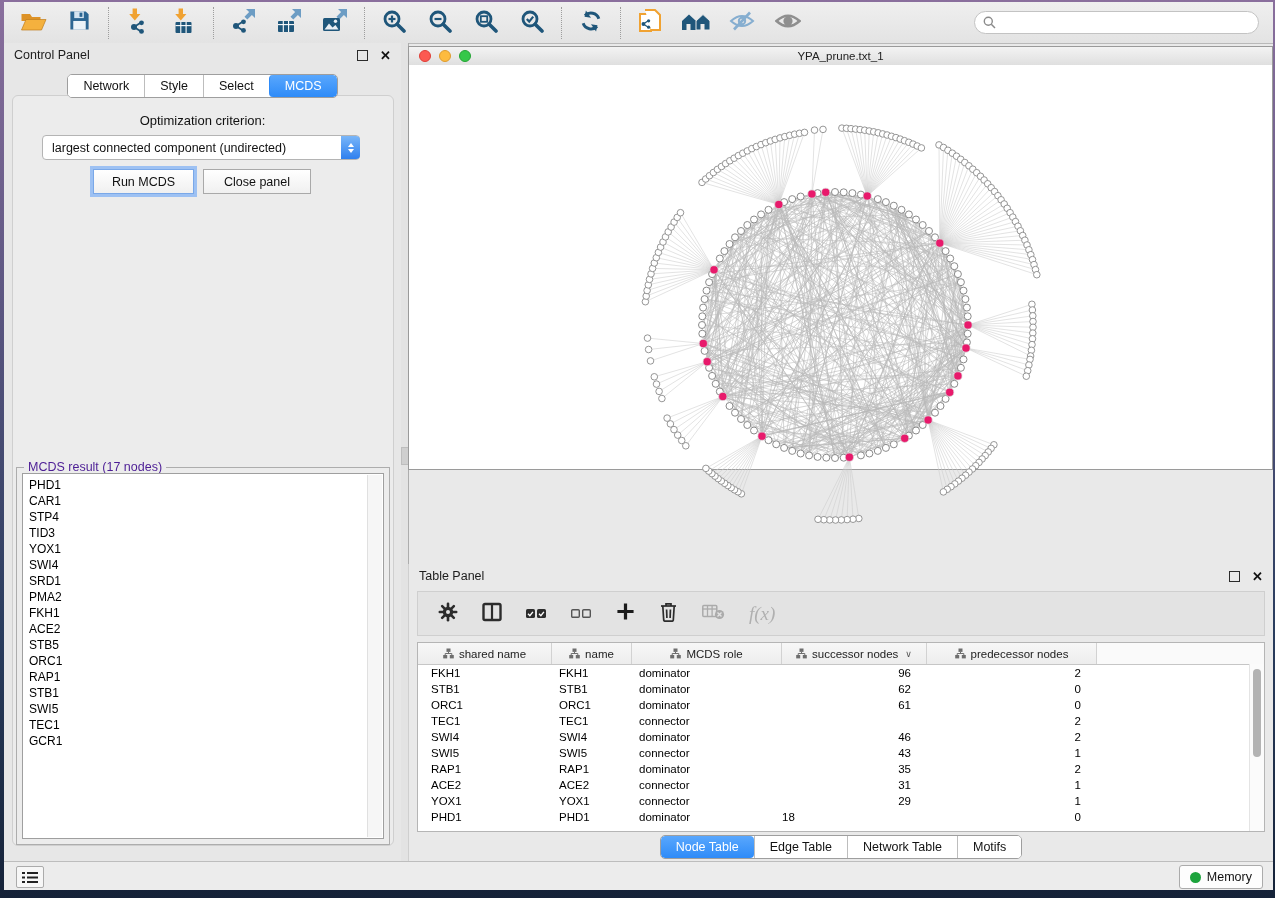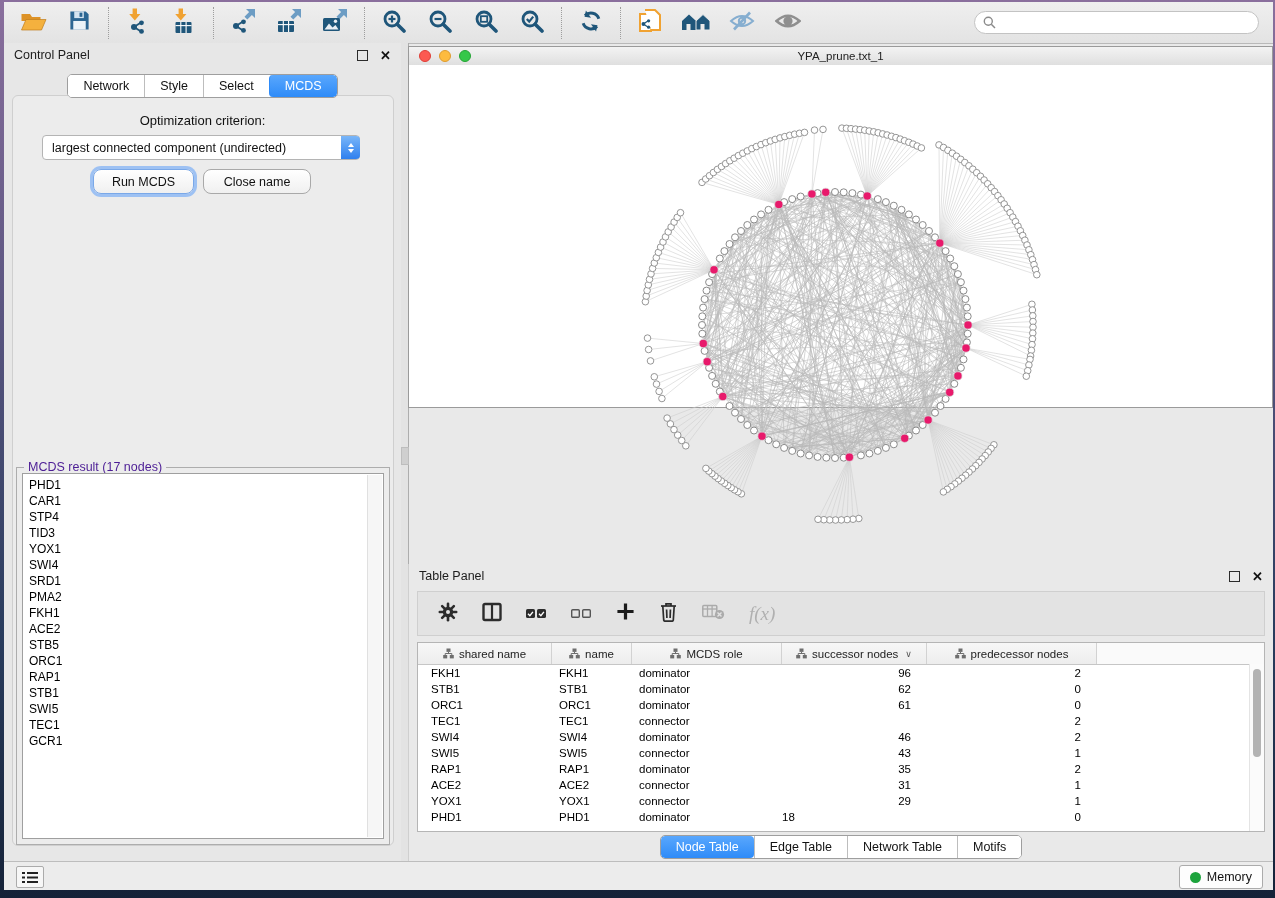--- a/index.html
+++ b/index.html
@@ -39,37 +39,37 @@
   #opt-label{position:absolute;top:70px;left:0;right:0;text-align:center;font-size:13px;color:#111;}
   #opt-select{position:absolute;top:92px;left:38px;width:316px;height:23px;background:#fff;
     border:1px solid #b4b4b4;border-radius:4px;display:flex;align-items:center;cursor:pointer;}
   #opt-select .val{flex:1;font-size:12.5px;padding-left:9px;color:#111;white-space:nowrap;}
   #opt-select .stepper{width:19px;height:23px;margin:-1px -1px -1px 0;border-radius:0 4px 4px 0;
     background:linear-gradient(#79b6f9,#2f80ee);display:flex;flex-direction:column;align-items:center;justify-content:center;gap:2px;}
   .stepper b{width:0;height:0;border-left:3.5px solid transparent;border-right:3.5px solid transparent;}
   .stepper .up{border-bottom:4.5px solid #fff;}
   .stepper .dn{border-top:4.5px solid #fff;}
   .mac-btn{position:absolute;top:126px;height:23px;background:linear-gradient(#ffffff,#f0f0f0);
-    border:1px solid #a9a9a9;border-radius:8px;font-size:12.5px;color:#111;display:flex;align-items:center;justify-content:center;cursor:pointer;font-family:"Liberation Sans",sans-serif;}
+    border:1px solid #a9a9a9;border-radius:0;font-size:12.5px;color:#111;display:flex;align-items:center;justify-content:center;cursor:pointer;font-family:"Liberation Sans",sans-serif;}
   #run-btn{left:89px;width:99px;box-shadow:0 0 0 3px rgba(92,158,250,.55);border-color:#7aa8e8;}
   #close-panel-btn{left:199px;width:106px;}
   #mcds-fieldset{position:absolute;left:12px;top:424px;right:11px;height:376px;
     border:1px solid #adadad;background:transparent;}
   #mcds-legend{position:absolute;top:-8px;left:7px;background:#ececec;padding:0 4px;font-size:12.5px;color:#4c1d95;}
   #mcds-list{position:absolute;top:5px;left:5px;right:5px;bottom:5px;background:#fff;border:1px solid #9f9f9f;overflow:hidden;}
   #mcds-items{position:absolute;top:3px;left:0;right:15px;bottom:0;}
   .mcds-item{font-size:12px;line-height:16px;padding-left:6px;color:#000;}
   #mcds-scroll{position:absolute;top:1px;right:1px;bottom:1px;width:14px;background:#f6f6f6;border-left:1px solid #e0e0e0;}
 
   
   #splitter{position:absolute;left:397px;top:41px;width:7px;bottom:28px;background:#e3e3e3;border-right:1px solid #adadad;}
   #splitter .grip{position:absolute;top:404px;left:0px;width:6px;height:16px;background:#cfcfcf;border:1px solid #bdbdbd;}
 
   
-  #network-frame{position:absolute;left:404px;top:44px;right:0;height:362px;
+  #network-frame{position:absolute;left:404px;top:44px;right:0;height:424px;
     border:1px solid #9a9a9a;background:#fff;box-sizing:border-box;}
   #net-titlebar{height:18px;background:linear-gradient(#f3f3f3,#dfdfdf);border-bottom:1px solid #b9b9b9;
     display:flex;align-items:center;position:relative;}
   .light{width:12px;height:12px;border-radius:50%;margin-left:8px;display:inline-block;box-sizing:border-box;}
   .light.red{background:#fc5951;border:1px solid #df3d36;margin-left:10px;}
   .light.yellow{background:#fdbb3f;border:1px solid #de9b2d;}
   .light.green{background:#35c749;border:1px solid #24a434;}
   #net-title{position:absolute;left:0;right:0;text-align:center;font-size:11.5px;color:#222;}
   #net-canvas{position:absolute;top:18px;left:0;right:0;bottom:0;background:#fff;}
 
@@ -293,21 +293,21 @@
     <div id="cp-inner"></div>
     <div id="opt-select">
       <span class="val">largest connected component (undirected)</span>
       <span class="stepper">
           <b class="up"></b>
           <b class="dn"></b>
         </span>
     </div>
     <div id="opt-label">Optimization criterion:</div>
     <div class="mac-btn" id="run-btn">Run MCDS</div>
-    <div class="mac-btn" id="close-panel-btn">Close name</div>
+    <div class="mac-btn" id="close-panel-btn">Close panel</div>
     <div id="mcds-fieldset">
       <div id="mcds-legend">MCDS result (17 nodes)</div>
       <div id="mcds-list">
         <div id="mcds-items">
             <div class="mcds-item">PHD1</div>
             <div class="mcds-item">CAR1</div>
             <div class="mcds-item">STP4</div>
             <div class="mcds-item">TID3</div>
             <div class="mcds-item">YOX1</div>
             <div class="mcds-item">SWI4</div>

